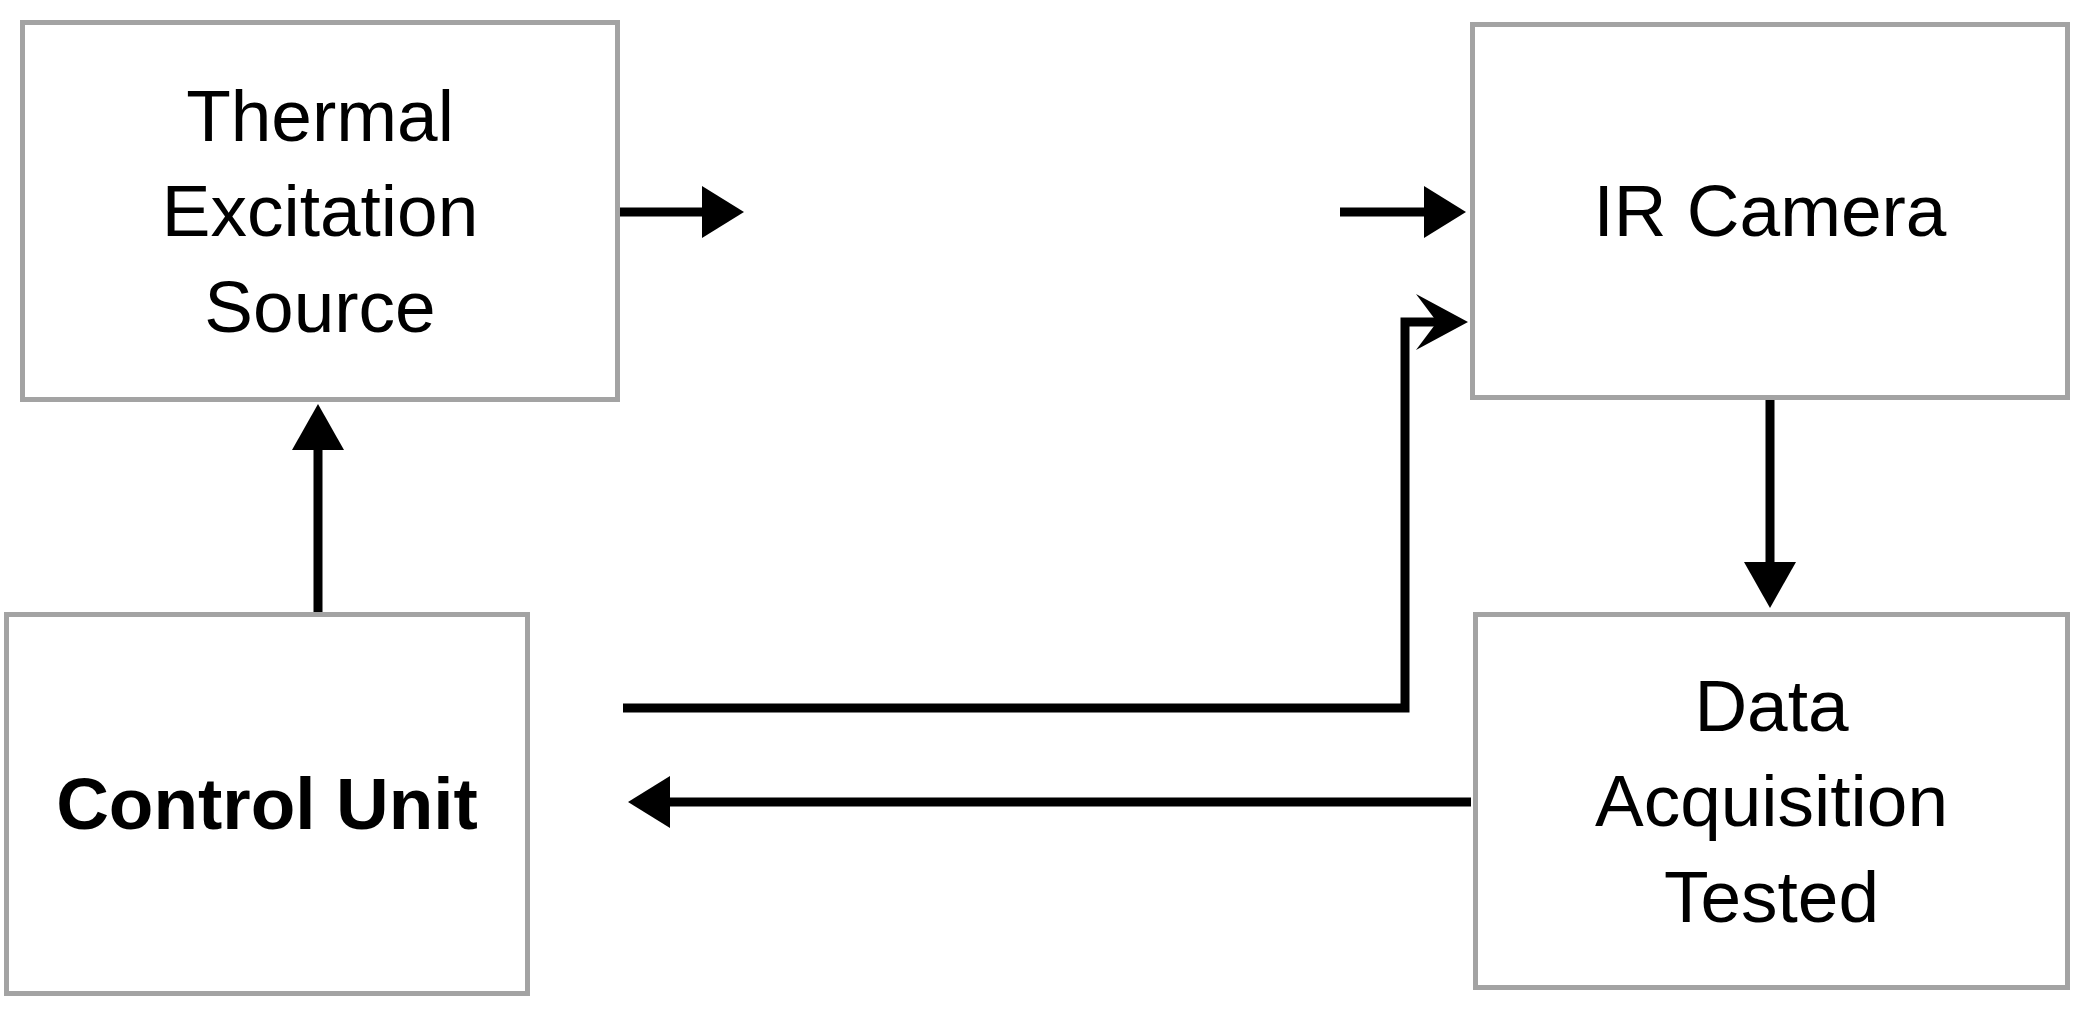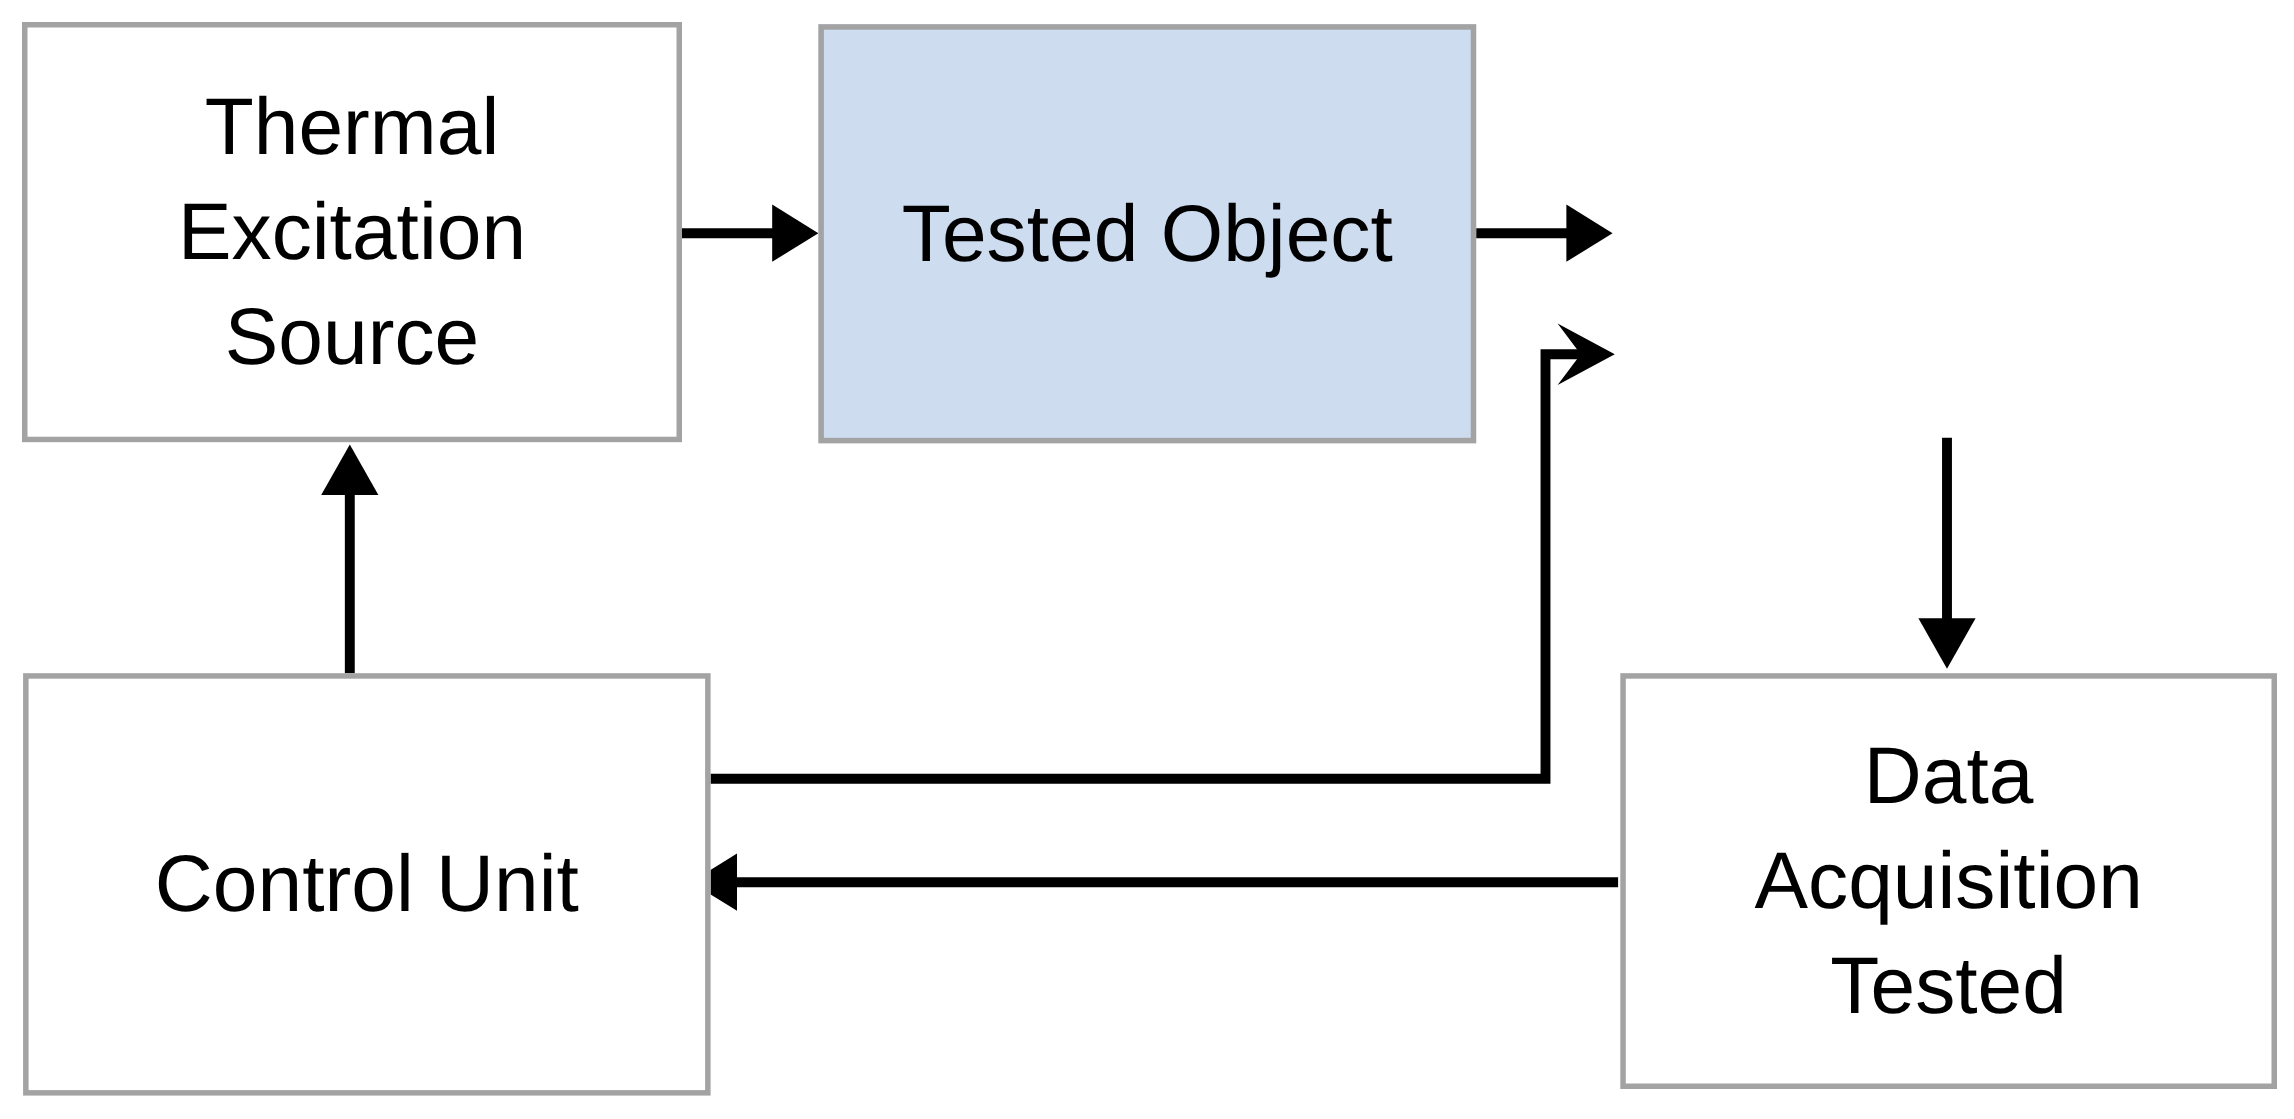--- a/index.html
+++ b/index.html
@@ -28,21 +28,21 @@
     text-align: center;
     font-size: 73px;
     line-height: 1.31;
     color: #000000;
     padding: 0 40px;
   }
   .box-tested-object { background: #CEDCEF; }
   .box-tes  { left: 20px;   top: 20px;  width: 600px; height: 382px; }
   .box-to   { left: 744px;  top: 22px;  width: 598px; height: 381px; }
   .box-ir   { left: 1470px; top: 22px;  width: 600px; height: 378px; }
-  .box-cu   { left: 21px;   top: 612px; width: 625px; height: 384px; }
+  .box-cu   { left: 4px;   top: 612px; width: 526px; height: 384px; font-weight: bold; }
   .box-das  { left: 1473px; top: 612px; width: 597px; height: 378px; }
   .conn { stroke: #000000; stroke-width: 9; }
   .head { fill: #000000; stroke: none; }
 </style>
 </head>
 <body>
 
 <div class="stage">
 
   <svg class="connector-layer" viewBox="0 0 2085 1017" xmlns="http://www.w3.org/2000/svg">
@@ -75,24 +75,24 @@
     <g>
       <polyline class="conn" fill="none" points="623,708 1405,708 1405,322 1438,322"></polyline>
       <polygon class="head" points="1468,322 1416,294 1437,322 1416,350"></polygon>
     </g>
   </svg>
 
   <div class="box box-tes">
     <span>Thermal Excitation Source</span>
   </div>
 
-  <div class="box box-to box-tested-object">
-    <span>Tested Object</span>
+
+  <div class="box box-ir">
+    <span>IR Camera</span>
   </div>
-
 
   <div class="box box-cu">
     <span>Control Unit</span>
   </div>
 
   <div class="box box-das">
     <span>Data Acquisition Tested</span>
   </div>
 
 </div>

